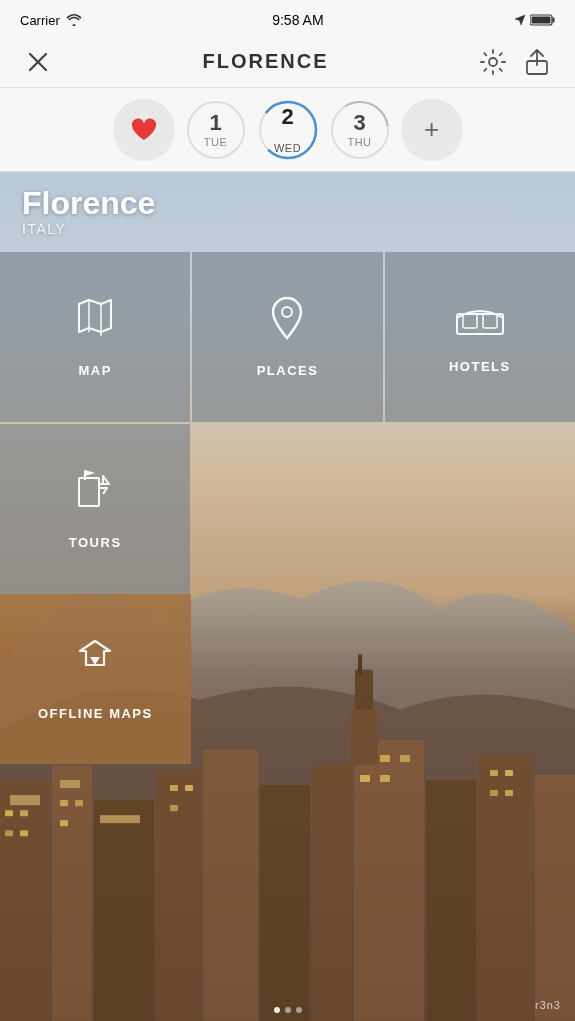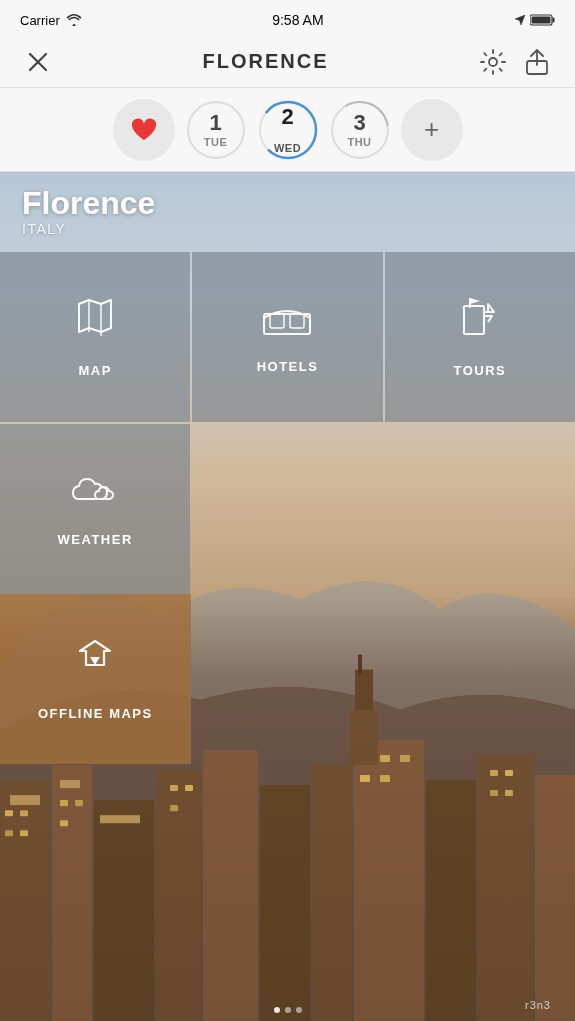--- a/index.html
+++ b/index.html
@@ -81,21 +81,21 @@
     }
     .day-tab .day-num {
       font-size: 22px;
       font-weight: 600;
       color: #444;
       line-height: 1.1;
     }
     .day-tab .day-name {
       font-size: 11px;
       color: #888;
-      font-weight: 700;
+      font-weight: 400;
       letter-spacing: 0.5px;
     }
     .day-tab.active .day-num { color: #333; }
     .day-tab.active .day-name { color: #555; margin-top: 12px; }
     .day-tab-ring {
       position: absolute;
       top: 0; left: 0;
       width: 62px; height: 62px;
     }
     .add-tab {
@@ -230,21 +230,21 @@
       width: 6px; height: 6px;
       border-radius: 50%;
       background: rgba(255,255,255,0.5);
     }
     .dot.active { background: rgba(255,255,255,0.9); }
 
     
     .bottom-brand {
       position: absolute;
       bottom: 10px;
-      right: 24px;
+      right: 14px;
       z-index: 20;
       display: flex;
       align-items: flex-end;
       gap: 2px;
     }
     .brand-text {
       color: rgba(255,255,255,0.7);
       font-size: 11px;
       letter-spacing: 1px;
     }
@@ -406,20 +406,29 @@
       <div class="tile-icon">
         <svg width="44" height="44" viewBox="0 0 44 44">
           <path d="M6 8l10-4 12 4 10-4v28l-10 4-12-4-10 4z" fill="none" stroke="white" stroke-width="2" stroke-linejoin="round"></path>
           <line x1="16" y1="4" x2="16" y2="36" stroke="white" stroke-width="1.5"></line>
           <line x1="28" y1="8" x2="28" y2="40" stroke="white" stroke-width="1.5"></line>
         </svg>
       </div>
       <span class="tile-label">MAP</span>
     </div>
 
+    <div class="tile">
+      <div class="tile-icon">
+        <svg width="38" height="44" viewBox="0 0 38 44">
+          <path d="M19 2C11.3 2 5 8.3 5 16c0 10 14 26 14 26s14-16 14-26c0-7.7-6.3-14-14-14z" fill="none" stroke="white" stroke-width="2.5"></path>
+          <circle cx="19" cy="16" r="5" fill="none" stroke="white" stroke-width="2"></circle>
+        </svg>
+      </div>
+      <span class="tile-label">PLACES</span>
+    </div>
 
     <div class="tile">
       <div class="tile-icon">
         <svg width="50" height="36" viewBox="0 0 50 36">
           <rect x="2" y="14" width="46" height="20" rx="2" fill="none" stroke="white" stroke-width="2"></rect>
           <rect x="8" y="14" width="14" height="14" rx="2" fill="none" stroke="white" stroke-width="1.5"></rect>
           <rect x="28" y="14" width="14" height="14" rx="2" fill="none" stroke="white" stroke-width="1.5"></rect>
           <path d="M2 18 Q25 4 48 18" fill="none" stroke="white" stroke-width="2"></path>
         </svg>
       </div>
@@ -434,31 +443,20 @@
           <path d="M22 20h8l-4 6" fill="none" stroke="white" stroke-width="2" stroke-linejoin="round"></path>
 
           <line x1="8" y1="2" x2="8" y2="12" stroke="white" stroke-width="2"></line>
           <path d="M8 2l10 3-10 3z" fill="white"></path>
         </svg>
       </div>
       <span class="tile-label">TOURS</span>
     </div>
 
 
-    <div class="tile">
-      <div class="tile-icon">
-        <svg width="52" height="38" viewBox="0 0 52 38">
-
-          <path d="M10 28 Q4 28 4 22 Q4 16 10 15 Q11 8 18 8 Q24 8 26 13 Q30 12 33 16 Q38 16 38 21 Q38 28 32 28Z" fill="none" stroke="white" stroke-width="2"></path>
-
-          <path d="M30 28 Q26 28 26 24 Q26 20 30 20 Q30 16 35 16 Q39 16 40 20 Q43 20 44 23 Q44 28 40 28Z" fill="none" stroke="white" stroke-width="1.8"></path>
-        </svg>
-      </div>
-      <span class="tile-label">WEATHER</span>
-    </div>
   </div>
 
   <div class="tiles-bottom">
     <div class="tile-offline">
       <div class="tile-icon">
         <svg width="38" height="38" viewBox="0 0 38 38">
           <path d="M19 4 L34 14 L28 14 L28 28 L10 28 L10 14 L4 14 Z" fill="none" stroke="white" stroke-width="2.2" stroke-linejoin="round"></path>
           <path d="M14 20 L19 28 L24 20 Z" fill="white"></path>
         </svg>
       </div>

